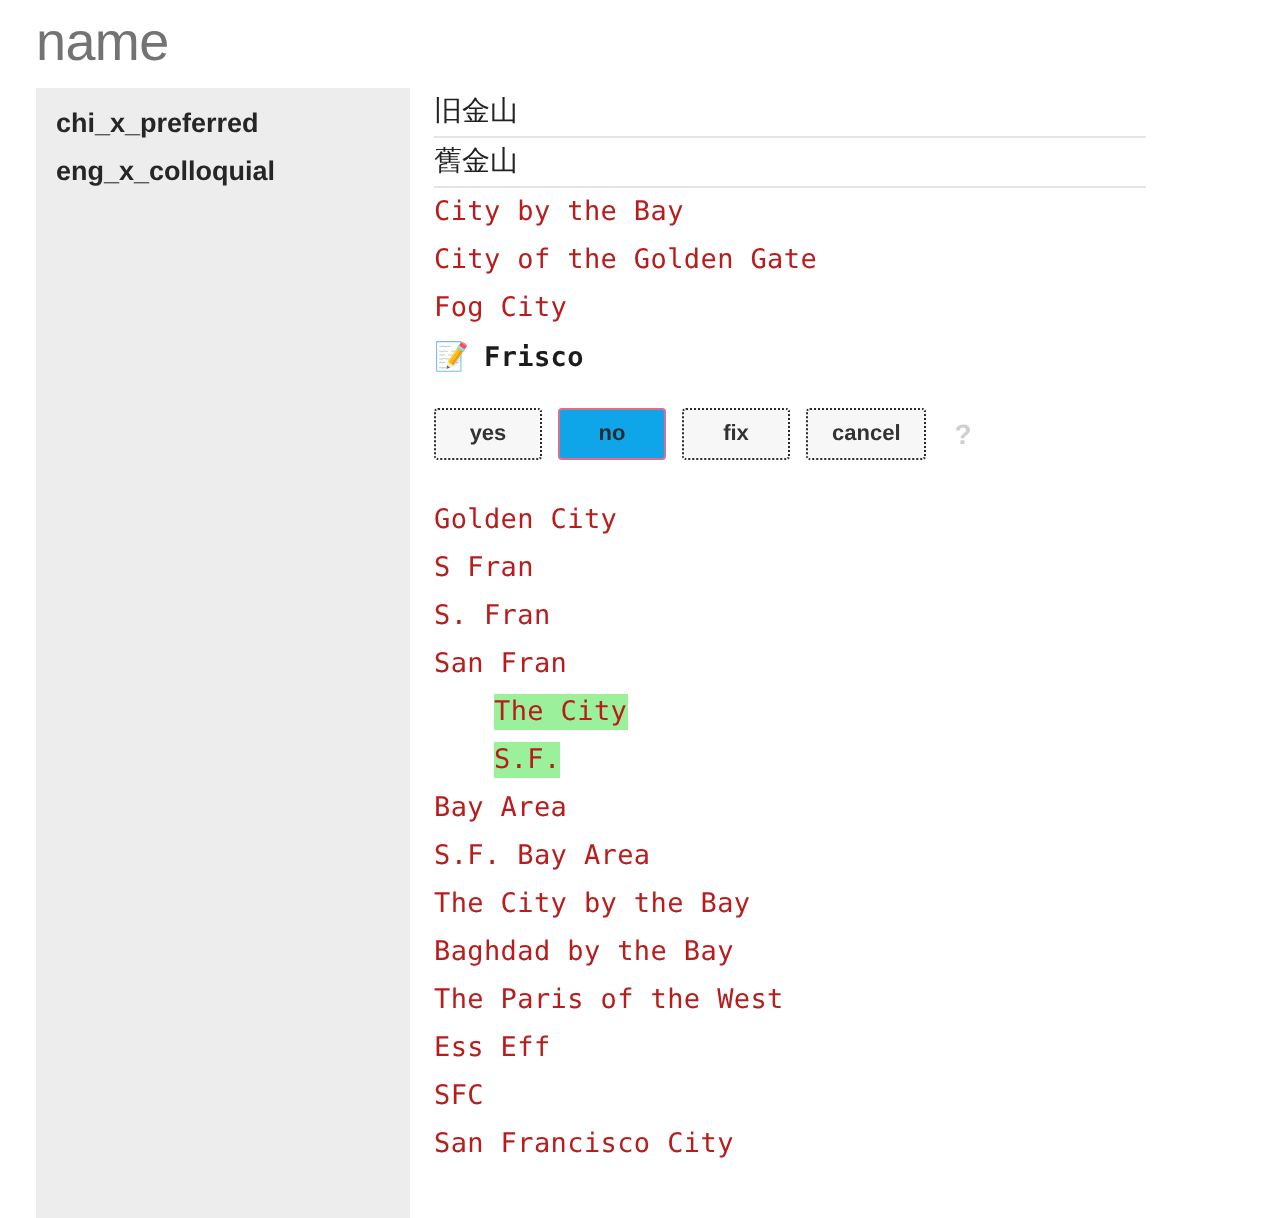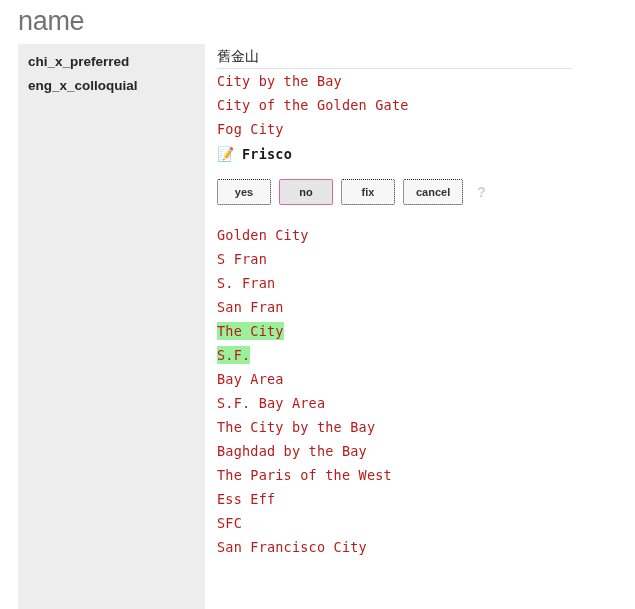--- a/index.html
+++ b/index.html
@@ -88,20 +88,21 @@
   }
 
   .row-sep {
     border-bottom: 1px solid #e4e4e4;
     width: 356px;
   }
 
   .hl {
     background: #9bf09b;
     padding: 1px 0;
+    margin-left: 30px;
   }
 
   
   .candidate-row {
     height: 26px;
     line-height: 26px;
     font-family: "DejaVu Sans Mono", monospace;
     font-size: 13.5px;
     font-weight: bold;
     color: #1c1c1c;
@@ -142,21 +143,21 @@
     height: 26px;
     min-width: 54px;
     padding: 0 12px;
     line-height: 24px;
     text-align: center;
     cursor: pointer;
     box-sizing: border-box;
   }
 
   .btn.danger {
-    background: #e5e5e5;
+    background: #0ea5e9;
     border: 1px solid #dd6d8d;
     color: #2b2b2b;
   }
 
   .help-marker {
     font-family: "Liberation Sans", sans-serif;
     font-size: 14px;
     font-weight: bold;
     color: #cfcfcf;
     margin-left: 6px;
@@ -178,20 +179,23 @@
     <div class="sidebar-item">
       <span>chi_x_preferred</span>
     </div>
     <div class="sidebar-item">
       <span>eng_x_colloquial</span>
     </div>
   </div>
 
   <div class="content">
 
+    <div class="row cjk row-sep">
+      <span>旧金山</span>
+    </div>
 
     <div class="row cjk row-sep">
       <span>舊金山</span>
     </div>
 
     <div class="row mono">
       <span>City by the Bay</span>
     </div>
     <div class="row mono">
       <span>City of the Golden Gate</span>

